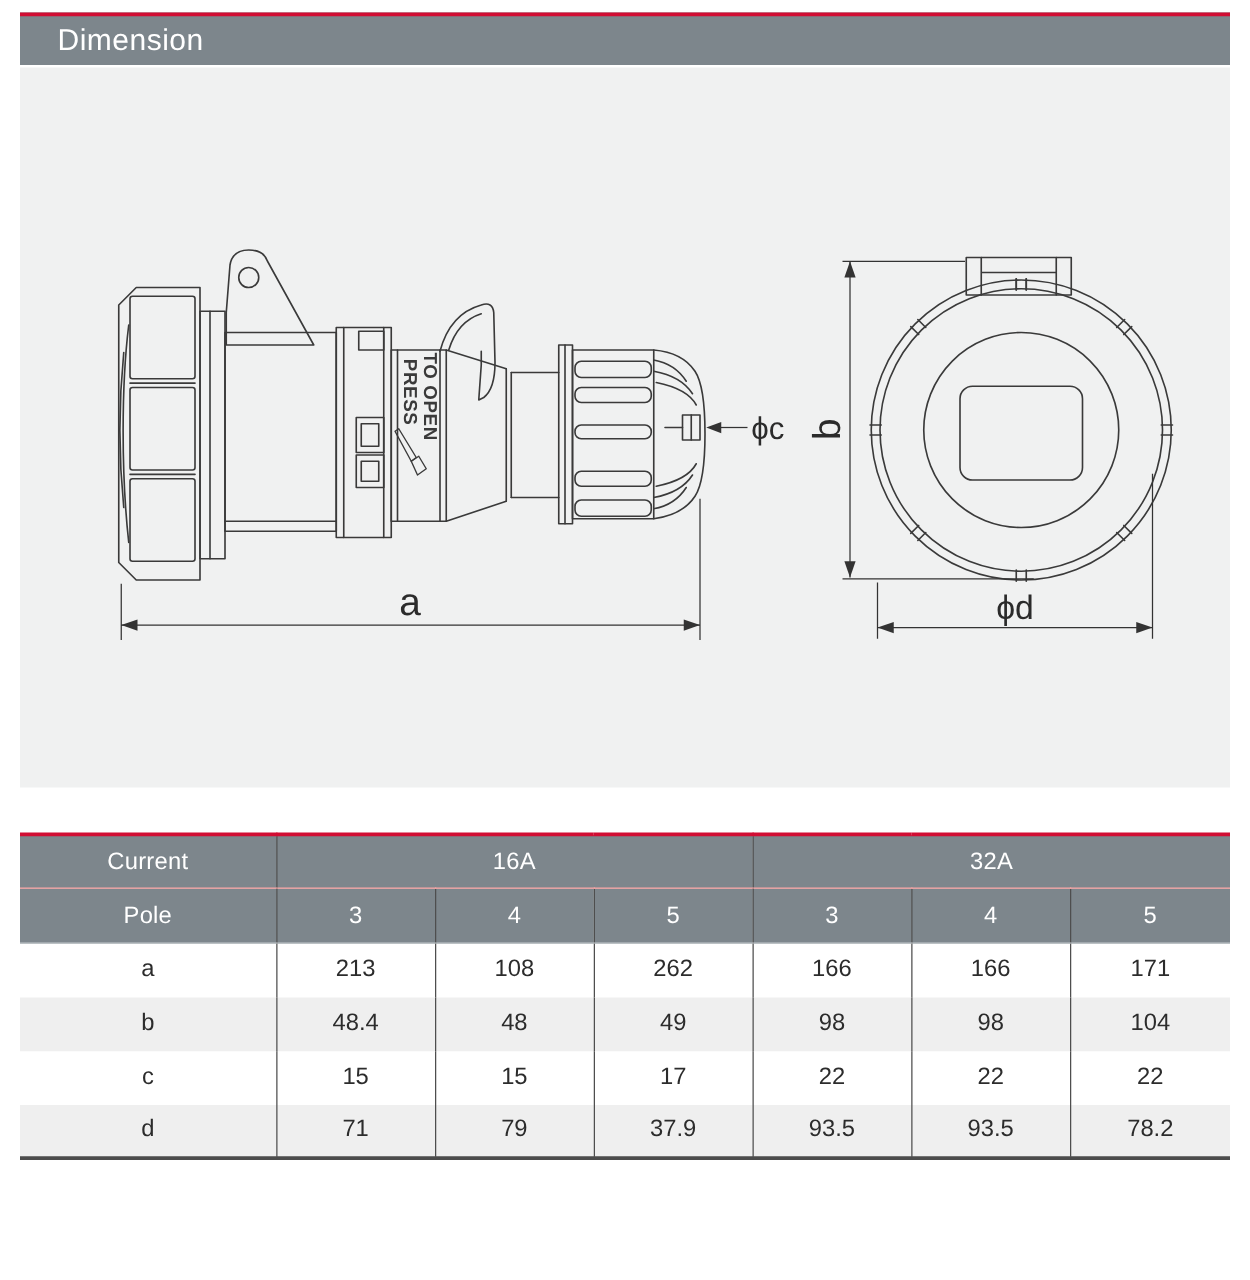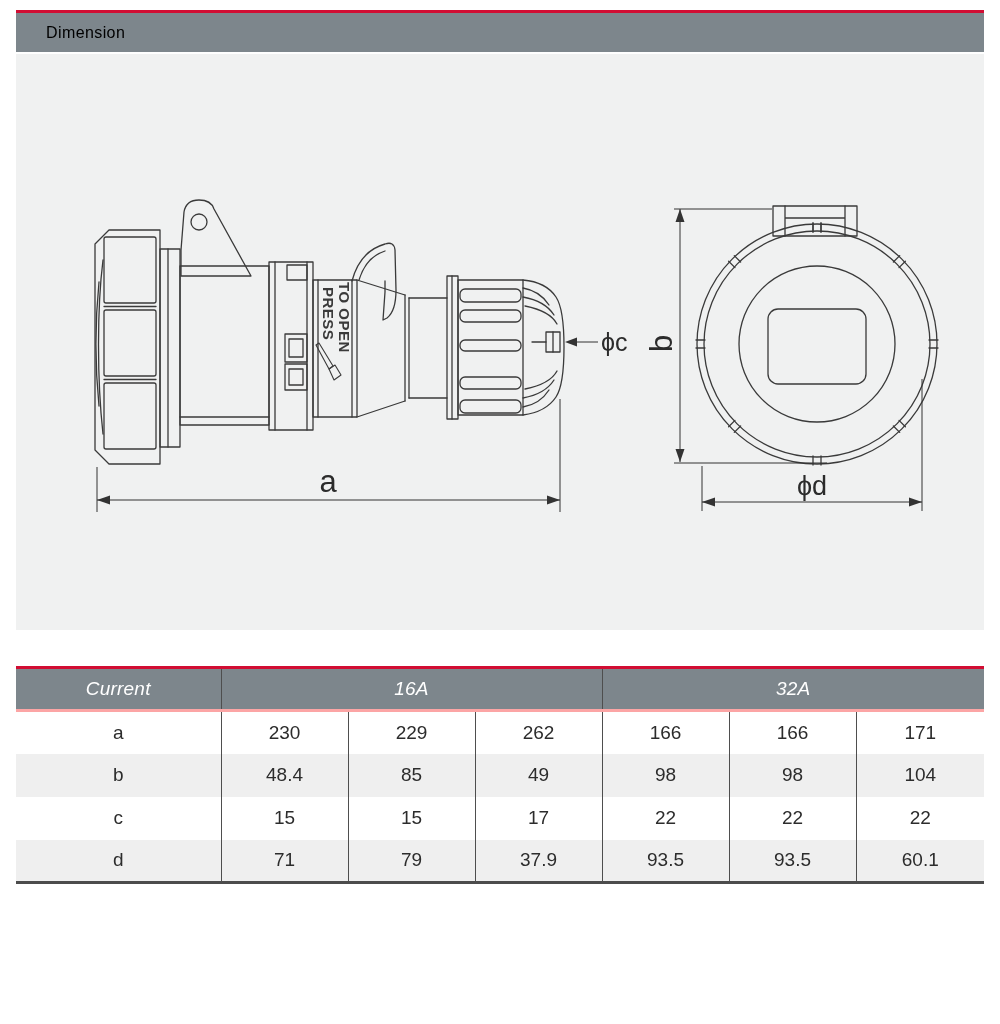--- a/index.html
+++ b/index.html
@@ -1,41 +1,41 @@
 <!DOCTYPE html>
 <html><head>
 <meta charset="utf-8">
 <style>
   html,body{margin:0;padding:0;background:#ffffff;}
   body{width:1000px;height:1024px;font-family:"Liberation Sans","DejaVu Sans",sans-serif;overflow:hidden;}
   .content{width:968px;margin:10px 16px 0 16px;}
 
   
   .section-bar{border-top:3px solid #d10d33;background:#7d868c;height:42px;display:flex;align-items:center;padding-left:30px;box-sizing:border-box;}
-  .section-bar .bar-text{color:#000000;font-size:16px;letter-spacing:0.4px;}
+  .section-bar .bar-text{color:#ffffff;font-size:24px;letter-spacing:0.4px;}
 
   
   .panel{margin-top:2px;width:968px;height:576px;background:#f0f1f1;}
   .panel svg{display:block;}
   .draw{stroke:#3a3a3a;stroke-width:1.3;fill:none;stroke-linejoin:round;stroke-linecap:round;}
   .dim{stroke:#333333;stroke-width:1;fill:none;}
   .dimfill{fill:#333333;stroke:none;}
   .dimtext{fill:#2b2b2b;stroke:none;font-family:"Liberation Sans",sans-serif;}
   .presstext{fill:#3a3a3a;stroke:none;font-family:"Liberation Sans",sans-serif;font-size:15px;font-weight:700;letter-spacing:0.5px;}
 
   
   table.spec{margin-top:36px;width:968px;border-collapse:collapse;table-layout:fixed;
     border-top:3px solid #d10d33;border-bottom:3px solid #4c4c4c;font-size:19px;color:#2c2c2c;}
   table.spec th,table.spec td{text-align:center;vertical-align:middle;padding:0;font-weight:400;}
   tr.r-current{height:43px;}
   tr.r-pole{height:44px;}
   tr.r-body{height:43px;}
   tr.r-cable{height:50px;}
   .hdr{background:#7d868c;color:#ffffff;letter-spacing:0.2px;}
-  .hb{border-bottom:3px solid #fca5a5;font-style:italic;}
+  .hb{border-bottom:1px solid #fca5a5;}
   .hb2{border-bottom:1px solid #c5cacd;}
   .vd{border-right:1px solid #4e4e4e;}  
   .vs{border-right:1px solid #4e4e4e;}  
   tr.alt{background:#efefef;}
 </style>
 </head>
 <body>
 
 <div class="content">
 
@@ -210,33 +210,42 @@
       <col style="width:127px">
         <col style="width:127px">
         <col>
     </colgroup>
     <tbody>
       <tr class="r-current">
         <th class="hdr vd hb">Current</th>
         <th class="hdr vd hb" colspan="3">16A</th>
         <th class="hdr hb" colspan="3">32A</th>
       </tr>
+      <tr class="r-pole">
+        <th class="hdr vd hb2">Pole</th>
+        <th class="hdr vs hb2">3</th>
+        <th class="hdr vs hb2">4</th>
+        <th class="hdr vd hb2">5</th>
+        <th class="hdr vs hb2">3</th>
+        <th class="hdr vs hb2">4</th>
+        <th class="hdr hb2">5</th>
+      </tr>
       <tr class="r-body">
         <td class="vd">a</td>
-        <td class="vs">230</td>
-        <td class="vs">229</td>
+        <td class="vs">213</td>
+        <td class="vs">108</td>
         <td class="vd">262</td>
         <td class="vs">166</td>
         <td class="vs">166</td>
         <td>171</td>
       </tr>
       <tr class="r-body alt">
         <td class="vd">b</td>
         <td class="vs">48.4</td>
-        <td class="vs">85</td>
+        <td class="vs">48</td>
         <td class="vd">49</td>
         <td class="vs">98</td>
         <td class="vs">98</td>
         <td>104</td>
       </tr>
       <tr class="r-body">
         <td class="vd">c</td>
         <td class="vs">15</td>
         <td class="vs">15</td>
         <td class="vd">17</td>
@@ -244,18 +253,18 @@
         <td class="vs">22</td>
         <td>22</td>
       </tr>
       <tr class="r-body alt">
         <td class="vd">d</td>
         <td class="vs">71</td>
         <td class="vs">79</td>
         <td class="vd">37.9</td>
         <td class="vs">93.5</td>
         <td class="vs">93.5</td>
-        <td>60.1</td>
+        <td>78.2</td>
       </tr>
     </tbody>
   </table>
 
 </div>
 
 </body></html>

